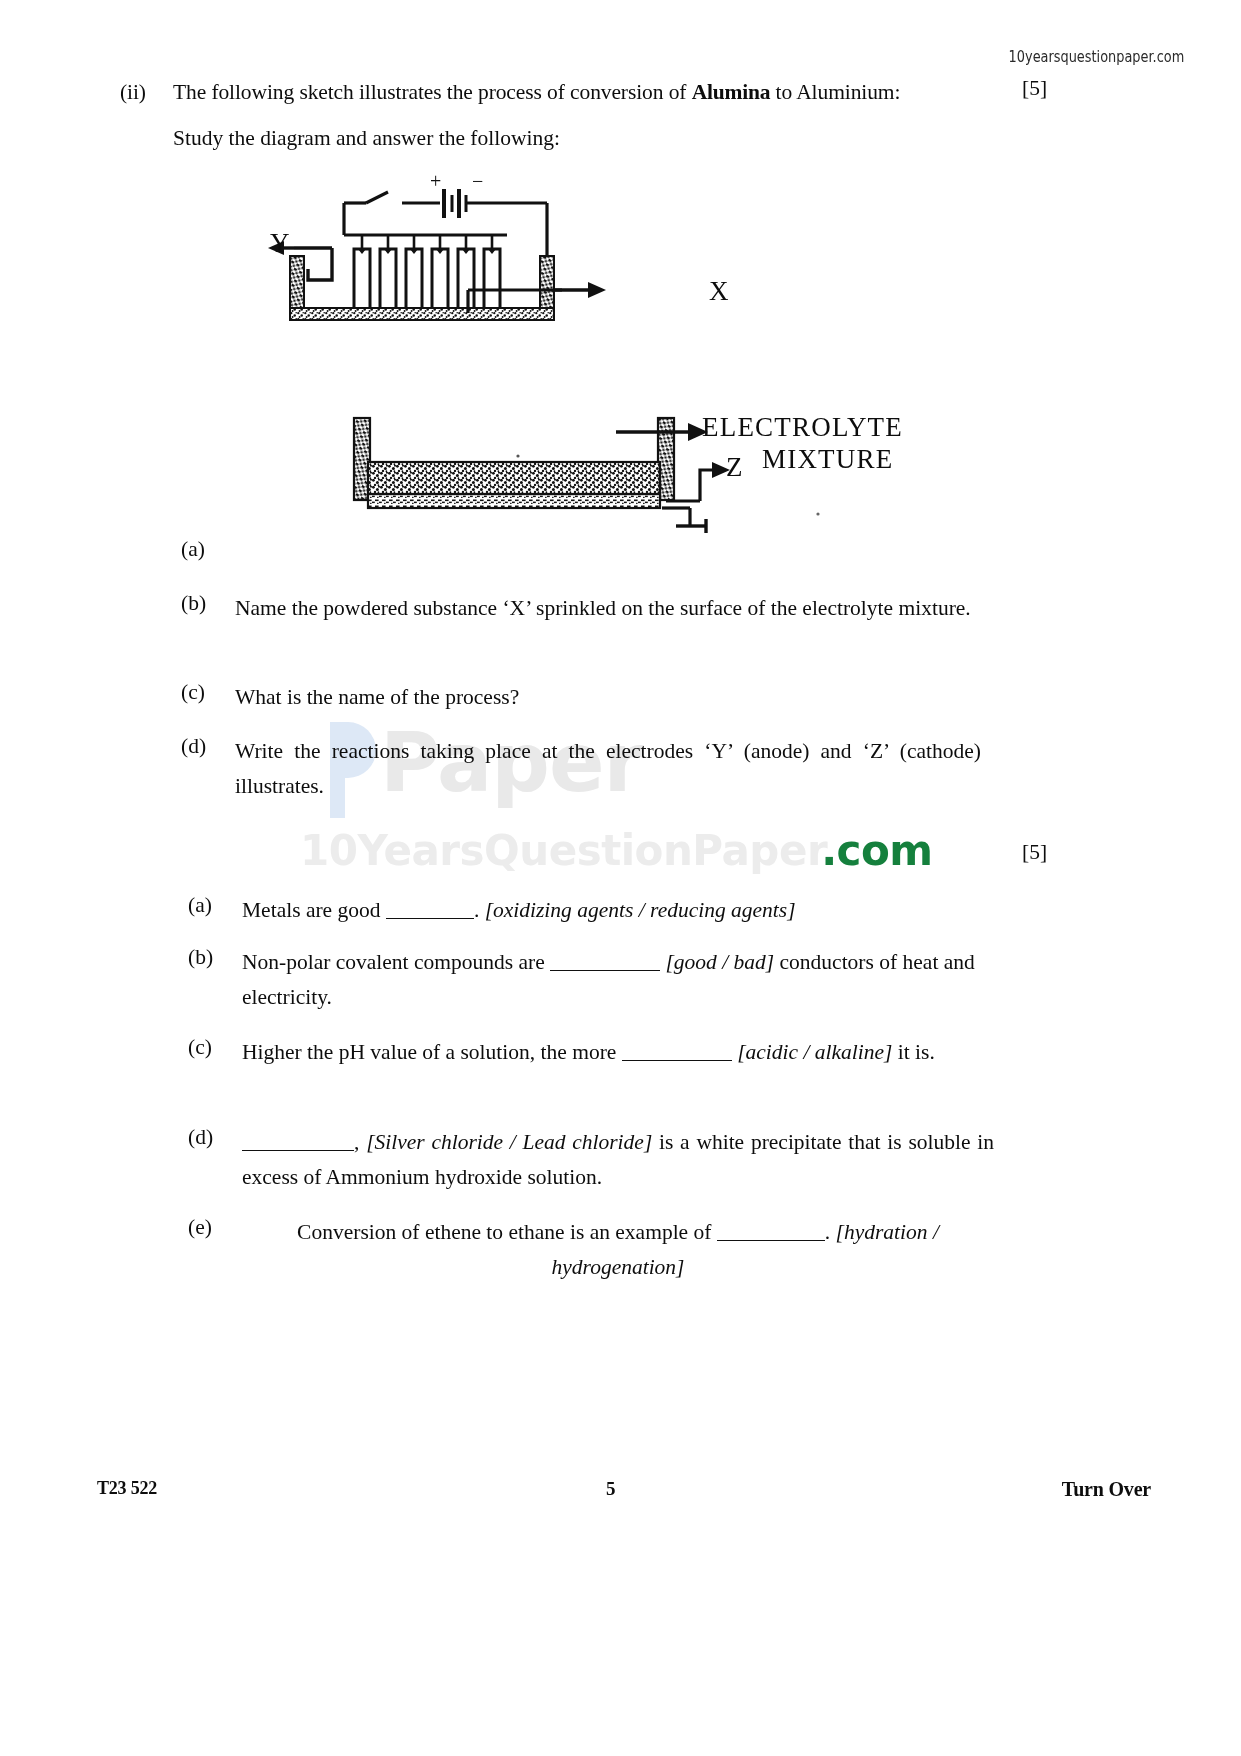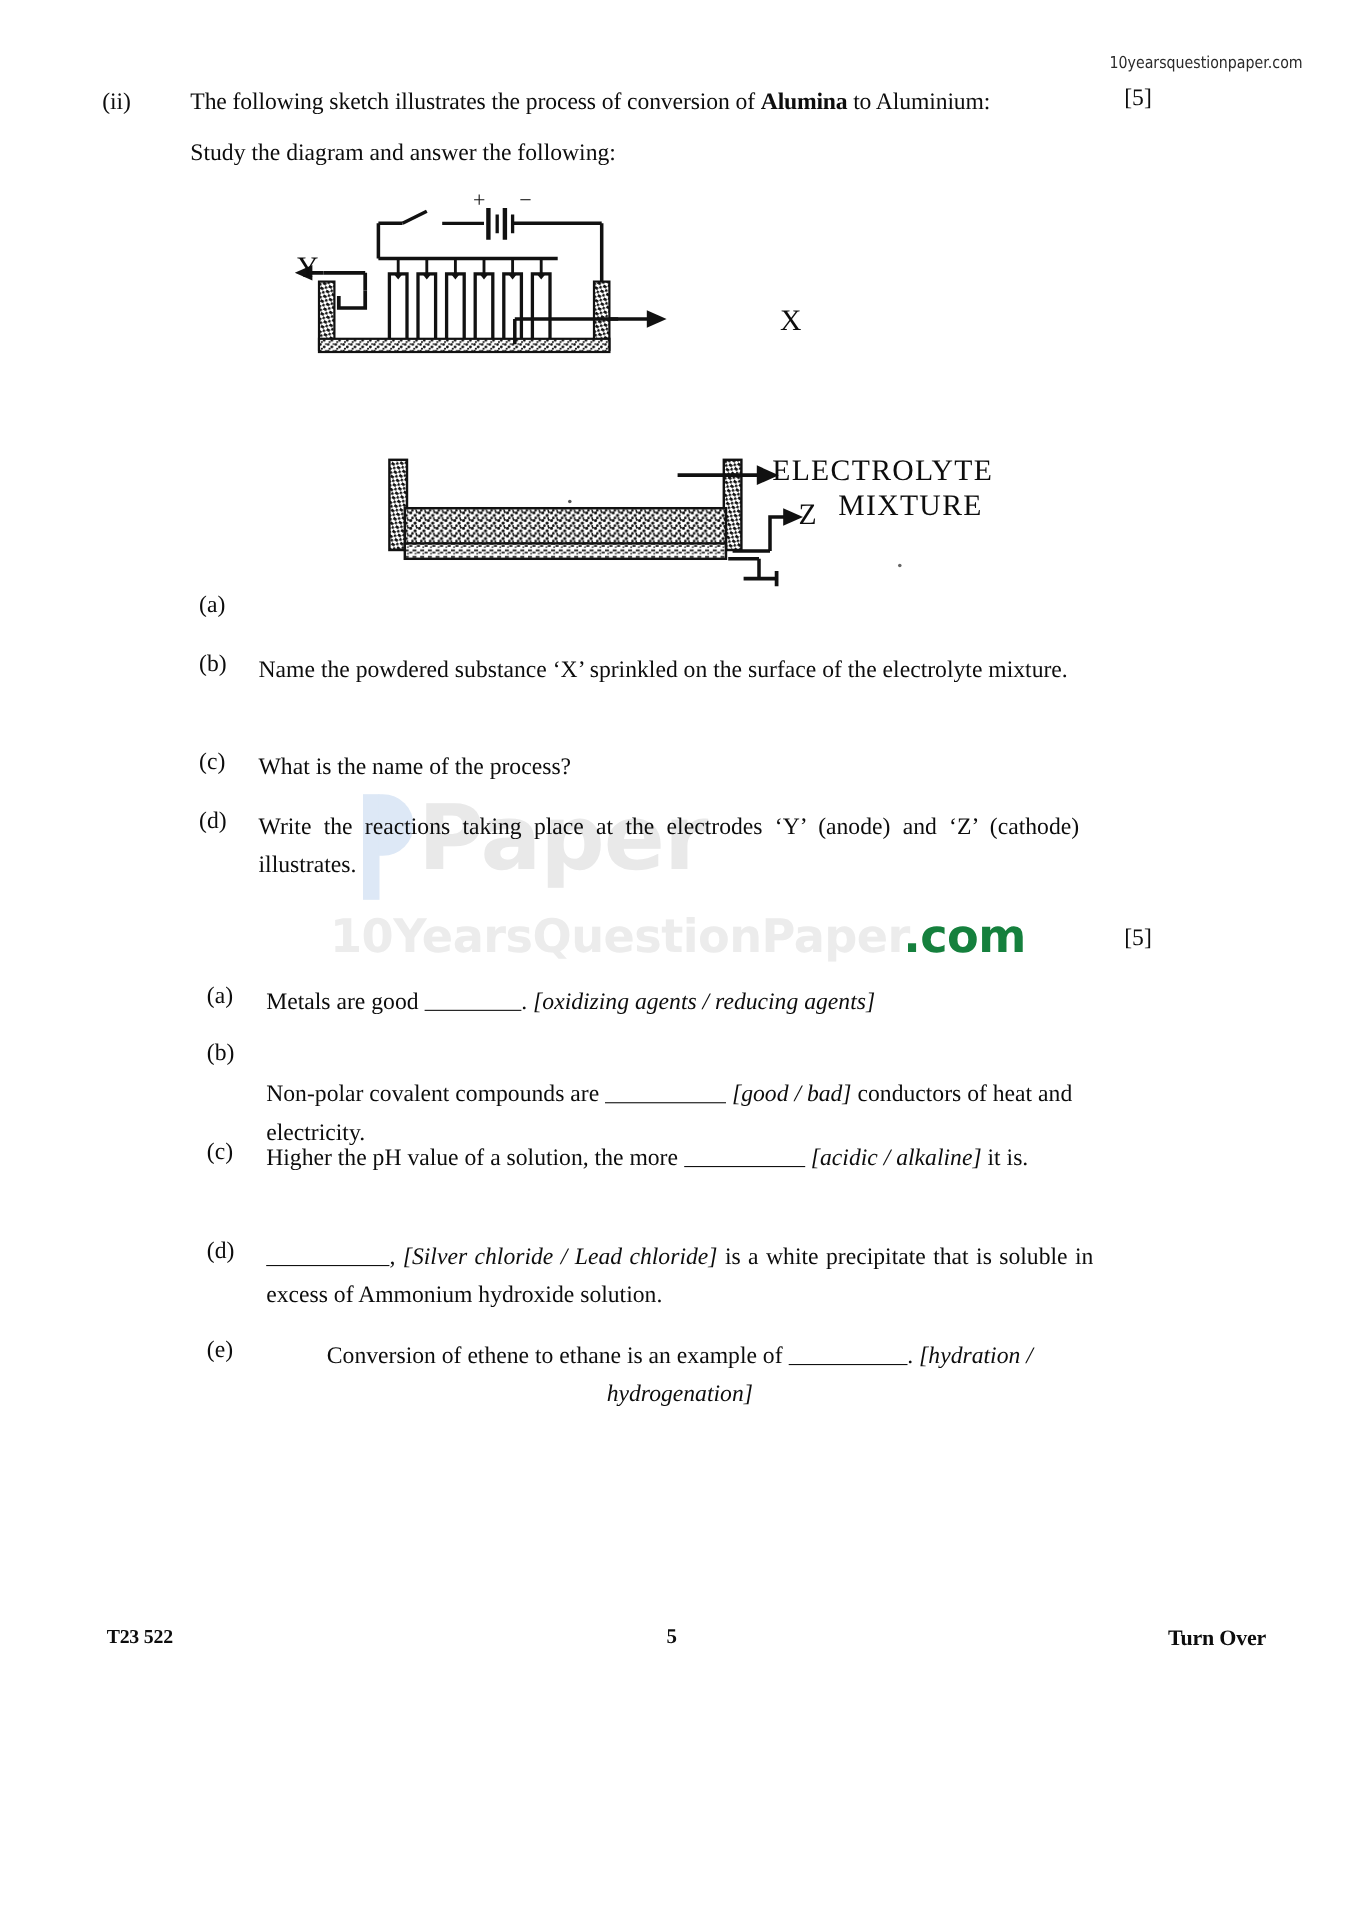--- a/index.html
+++ b/index.html
@@ -102,20 +102,21 @@
   }
 
   .q-row {
     position: absolute;
     display: flex;
     align-items: flex-start;
   }
 
   .marker {
     flex: 0 0 auto;
+    text-align: center;
   }
 
   .q-ii {
     left: 93px;
     top: 76px;
     width: 1060px;
   }
   .q-ii .marker { width: 80px; }
   .q-ii .body { width: 810px; }
 
@@ -405,21 +406,21 @@
 
     <div class="marks" style="left:1022px; top:840px;">[5]</div>
 
     <div class="sub" style="left:188px; top:893px; width:820px;">
       <div class="lbl">(a)</div>
       <div class="bdy"><span>Metals are good</span> <span class="blank-line" style="width:88px;"></span><span>.</span> <i>[oxidizing agents / reducing agents]</i></div>
     </div>
 
     <div class="sub" style="left:188px; top:945px; width:820px;">
       <div class="lbl">(b)</div>
-      <div class="bdy" style="width:745px;margin-top:32px;"><span>Non-polar covalent compounds are</span> <span class="blank-line" style="width:110px;"></span> <i>[good / bad]</i><span> conductors of heat and electricity.</span></div>
+      <div class="bdy" style="width:745px;"><span>Non-polar covalent compounds are</span> <span class="blank-line" style="width:110px;"></span> <i>[good / bad]</i><span> conductors of heat and electricity.</span></div>
     </div>
 
     <div class="sub" style="left:188px; top:1035px; width:820px;">
       <div class="lbl">(c)</div>
       <div class="bdy" style="width:752px;"><span>Higher the pH value of a solution, the more</span> <span class="blank-line" style="width:110px;"></span> <i>[acidic / alkaline]</i><span> it is.</span></div>
     </div>
 
     <div class="sub" style="left:188px; top:1125px; width:820px;">
       <div class="lbl">(d)</div>
       <div class="bdy" style="width:752px; text-align:justify;"><span class="blank-line" style="width:112px;"></span><span>,</span> <i>[Silver chloride / Lead chloride]</i><span> is a white precipitate that is soluble in excess of Ammonium hydroxide solution.</span></div>

